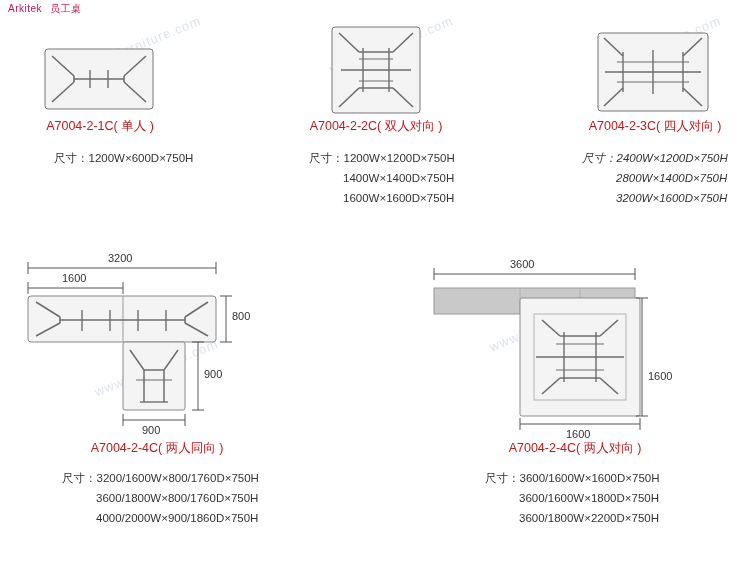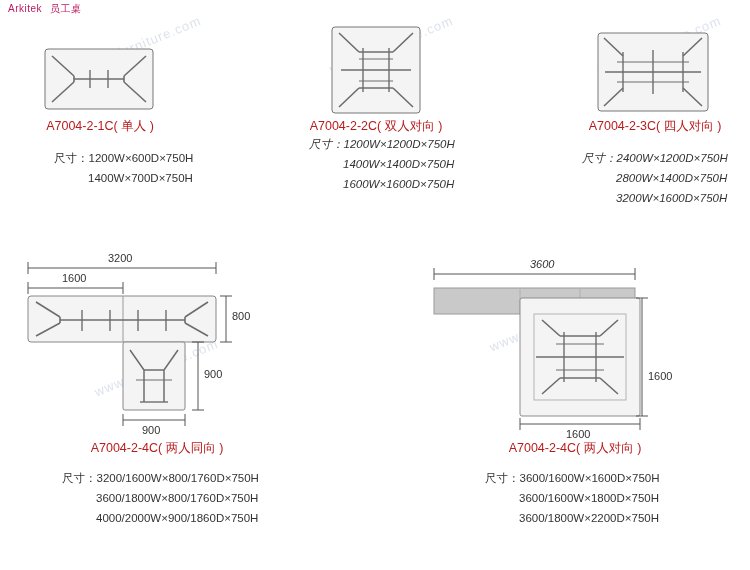--- a/index.html
+++ b/index.html
@@ -96,42 +96,41 @@
 
       <line x1="30" y1="31" x2="80" y2="31" stroke="#6d6d6d" stroke-width="1.6"></line>
 
       <line x1="46" y1="22" x2="46" y2="40" stroke="#6d6d6d" stroke-width="1.4"></line>
       <line x1="64" y1="22" x2="64" y2="40" stroke="#6d6d6d" stroke-width="1.4"></line>
     </svg>
   </div>
   <div class="caption" style="left:10px; top:118px; width:180px;">A7004-2-1C( 单人 )</div>
   <div class="dims" style="left:54px; top:148px;">
     <div><span>尺寸：</span><span>1200W×600D×750H</span></div>
-    <div style="padding-left:34px;"><span>1400W×700D×750H</span></div>
   </div>
 
   <div class="fig" style="left:331px; top:26px;">
     <svg width="90" height="88" viewBox="0 0 90 88">
       <rect x="1" y="1" width="88" height="86" rx="3" ry="3" fill="#f4f4f4" stroke="#777" stroke-width="1"></rect>
 
       <path d="M8 7 L28 26 M82 7 L62 26 M28 26 L62 26" fill="none" stroke="#6d6d6d" stroke-width="1.6"></path>
 
       <path d="M8 81 L28 62 M82 81 L62 62 M28 62 L62 62" fill="none" stroke="#6d6d6d" stroke-width="1.6"></path>
 
       <line x1="10" y1="44" x2="80" y2="44" stroke="#6d6d6d" stroke-width="1.6"></line>
 
       <line x1="32" y1="22" x2="32" y2="66" stroke="#6d6d6d" stroke-width="1.4"></line>
       <line x1="58" y1="22" x2="58" y2="66" stroke="#6d6d6d" stroke-width="1.4"></line>
 
       <line x1="28" y1="33" x2="62" y2="33" stroke="#6d6d6d" stroke-width="1.2"></line>
       <line x1="28" y1="55" x2="62" y2="55" stroke="#6d6d6d" stroke-width="1.2"></line>
     </svg>
   </div>
   <div class="caption" style="left:286px; top:118px; width:180px;">A7004-2-2C( 双人对向 )</div>
-  <div class="dims" style="left:309px; top:134px;font-style:italic;">
+  <div class="dims" style="left:309px; top:148px;">
     <div><span>尺寸：</span><span>1200W×1200D×750H</span></div>
     <div style="padding-left:34px;"><span>1400W×1400D×750H</span></div>
     <div style="padding-left:34px;"><span>1600W×1600D×750H</span></div>
   </div>
 
   <div class="fig" style="left:597px; top:32px;">
     <svg width="112" height="80" viewBox="0 0 112 80">
       <rect x="1" y="1" width="110" height="78" rx="3" ry="3" fill="#f4f4f4" stroke="#777" stroke-width="1"></rect>
 
       <path d="M7 6 L26 24 M105 6 L86 24" fill="none" stroke="#6d6d6d" stroke-width="1.6"></path>
@@ -240,21 +239,21 @@
       <line x1="126" y1="112" x2="174" y2="112" stroke="#6d6d6d" stroke-width="1.2"></line>
 
       <line x1="212" y1="40" x2="212" y2="158" stroke="#555" stroke-width="1"></line>
       <line x1="206" y1="40" x2="218" y2="40" stroke="#555" stroke-width="1"></line>
       <line x1="206" y1="158" x2="218" y2="158" stroke="#555" stroke-width="1"></line>
 
       <line x1="90" y1="166" x2="210" y2="166" stroke="#555" stroke-width="1"></line>
       <line x1="90" y1="160" x2="90" y2="172" stroke="#555" stroke-width="1"></line>
       <line x1="210" y1="160" x2="210" y2="172" stroke="#555" stroke-width="1"></line>
     </svg>
-    <div class="dim-label" style="left:100px; top:0px;font-style:italic;">3600</div>
+    <div class="dim-label" style="left:80px; top:0px;">3600</div>
     <div class="dim-label" style="left:218px; top:112px;">1600</div>
     <div class="dim-label" style="left:136px; top:170px;">1600</div>
   </div>
   <div class="caption" style="left:460px; top:440px; width:230px;">A7004-2-4C( 两人对向 )</div>
   <div class="dims" style="left:485px; top:468px;">
     <div><span>尺寸：</span><span>3600/1600W×1600D×750H</span></div>
     <div style="padding-left:34px;"><span>3600/1600W×1800D×750H</span></div>
     <div style="padding-left:34px;"><span>3600/1800W×2200D×750H</span></div>
   </div>
 

